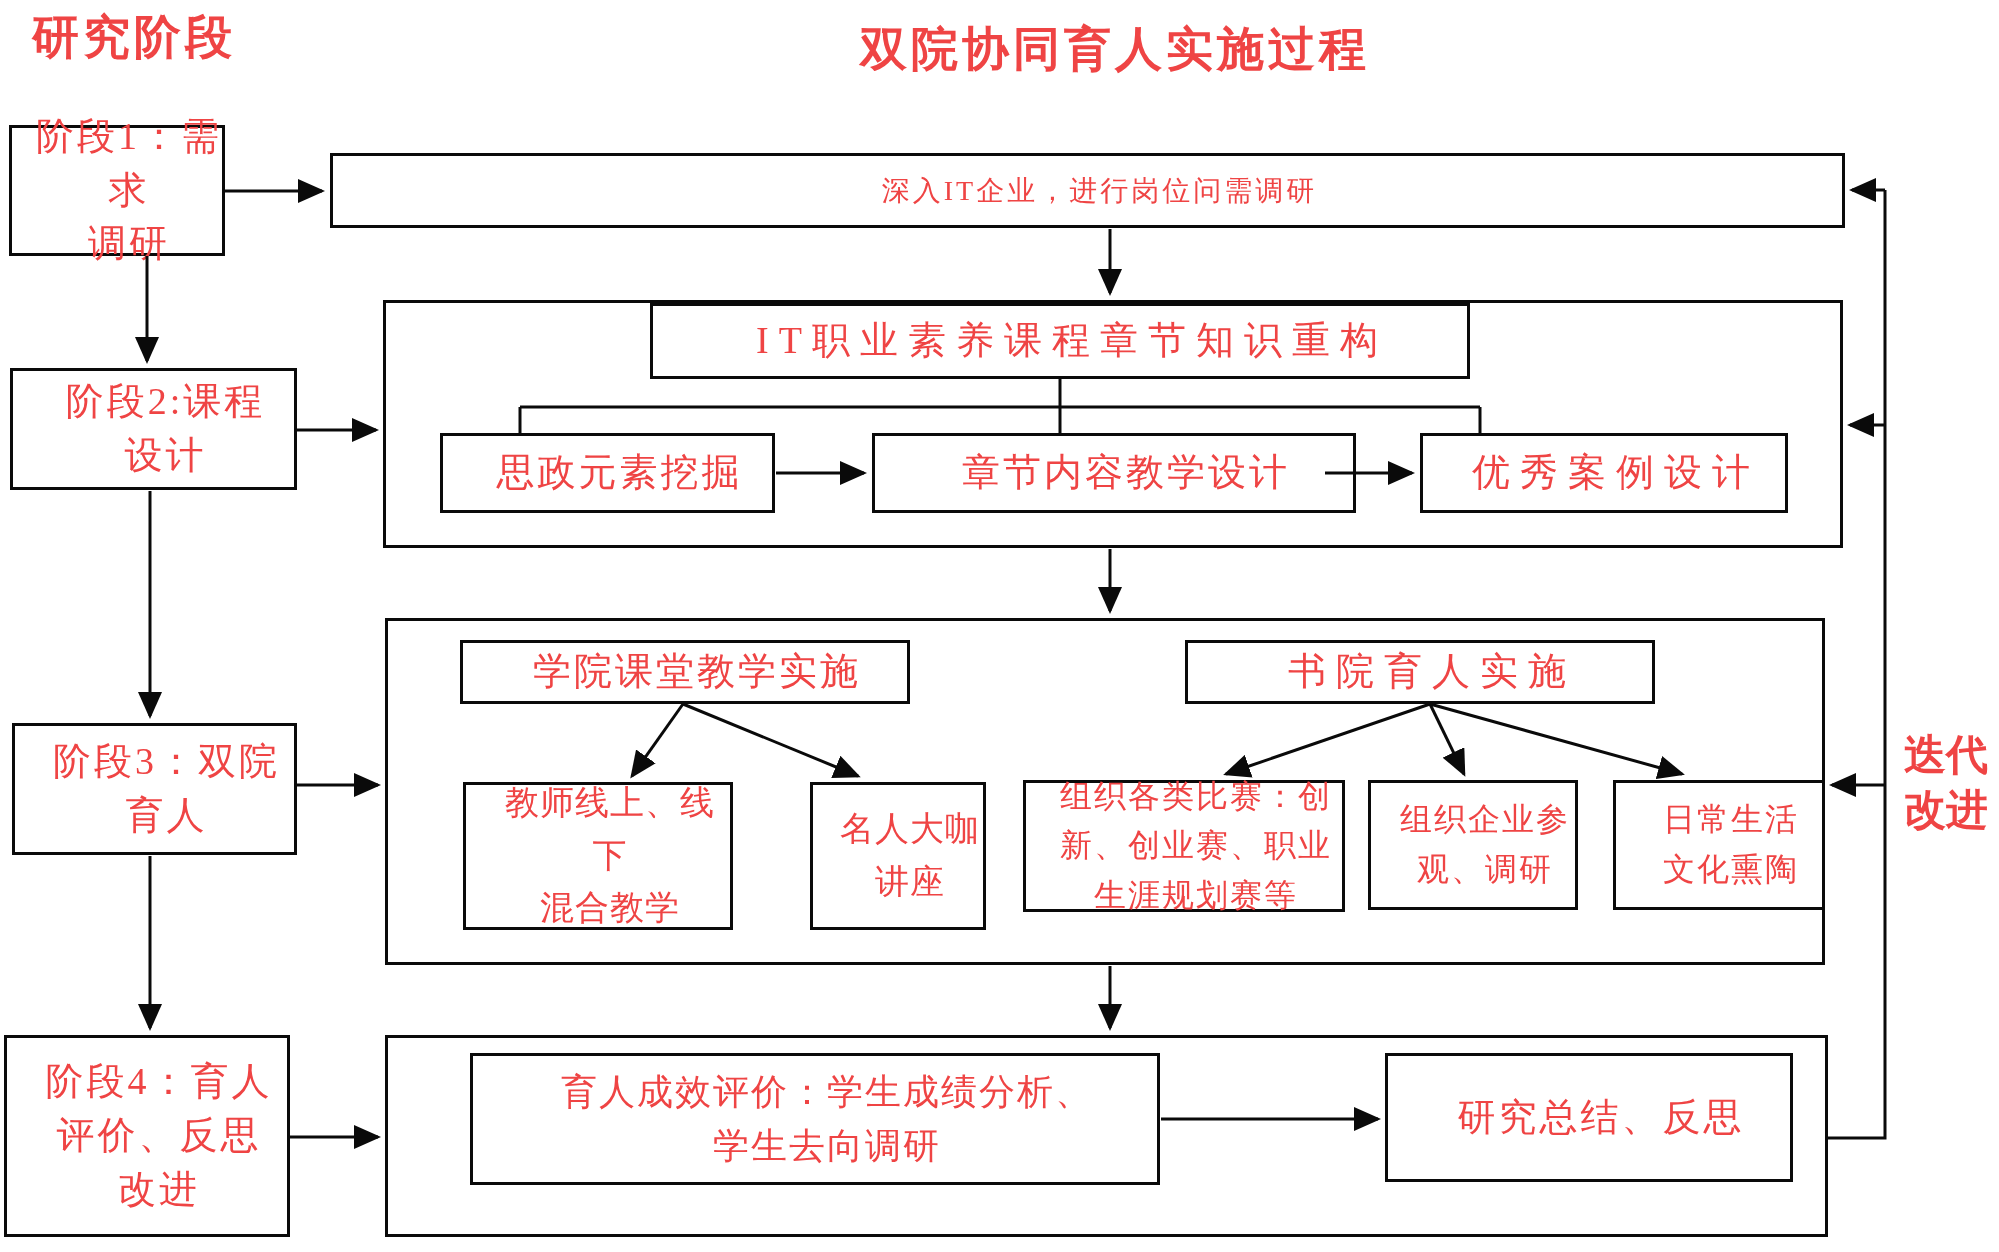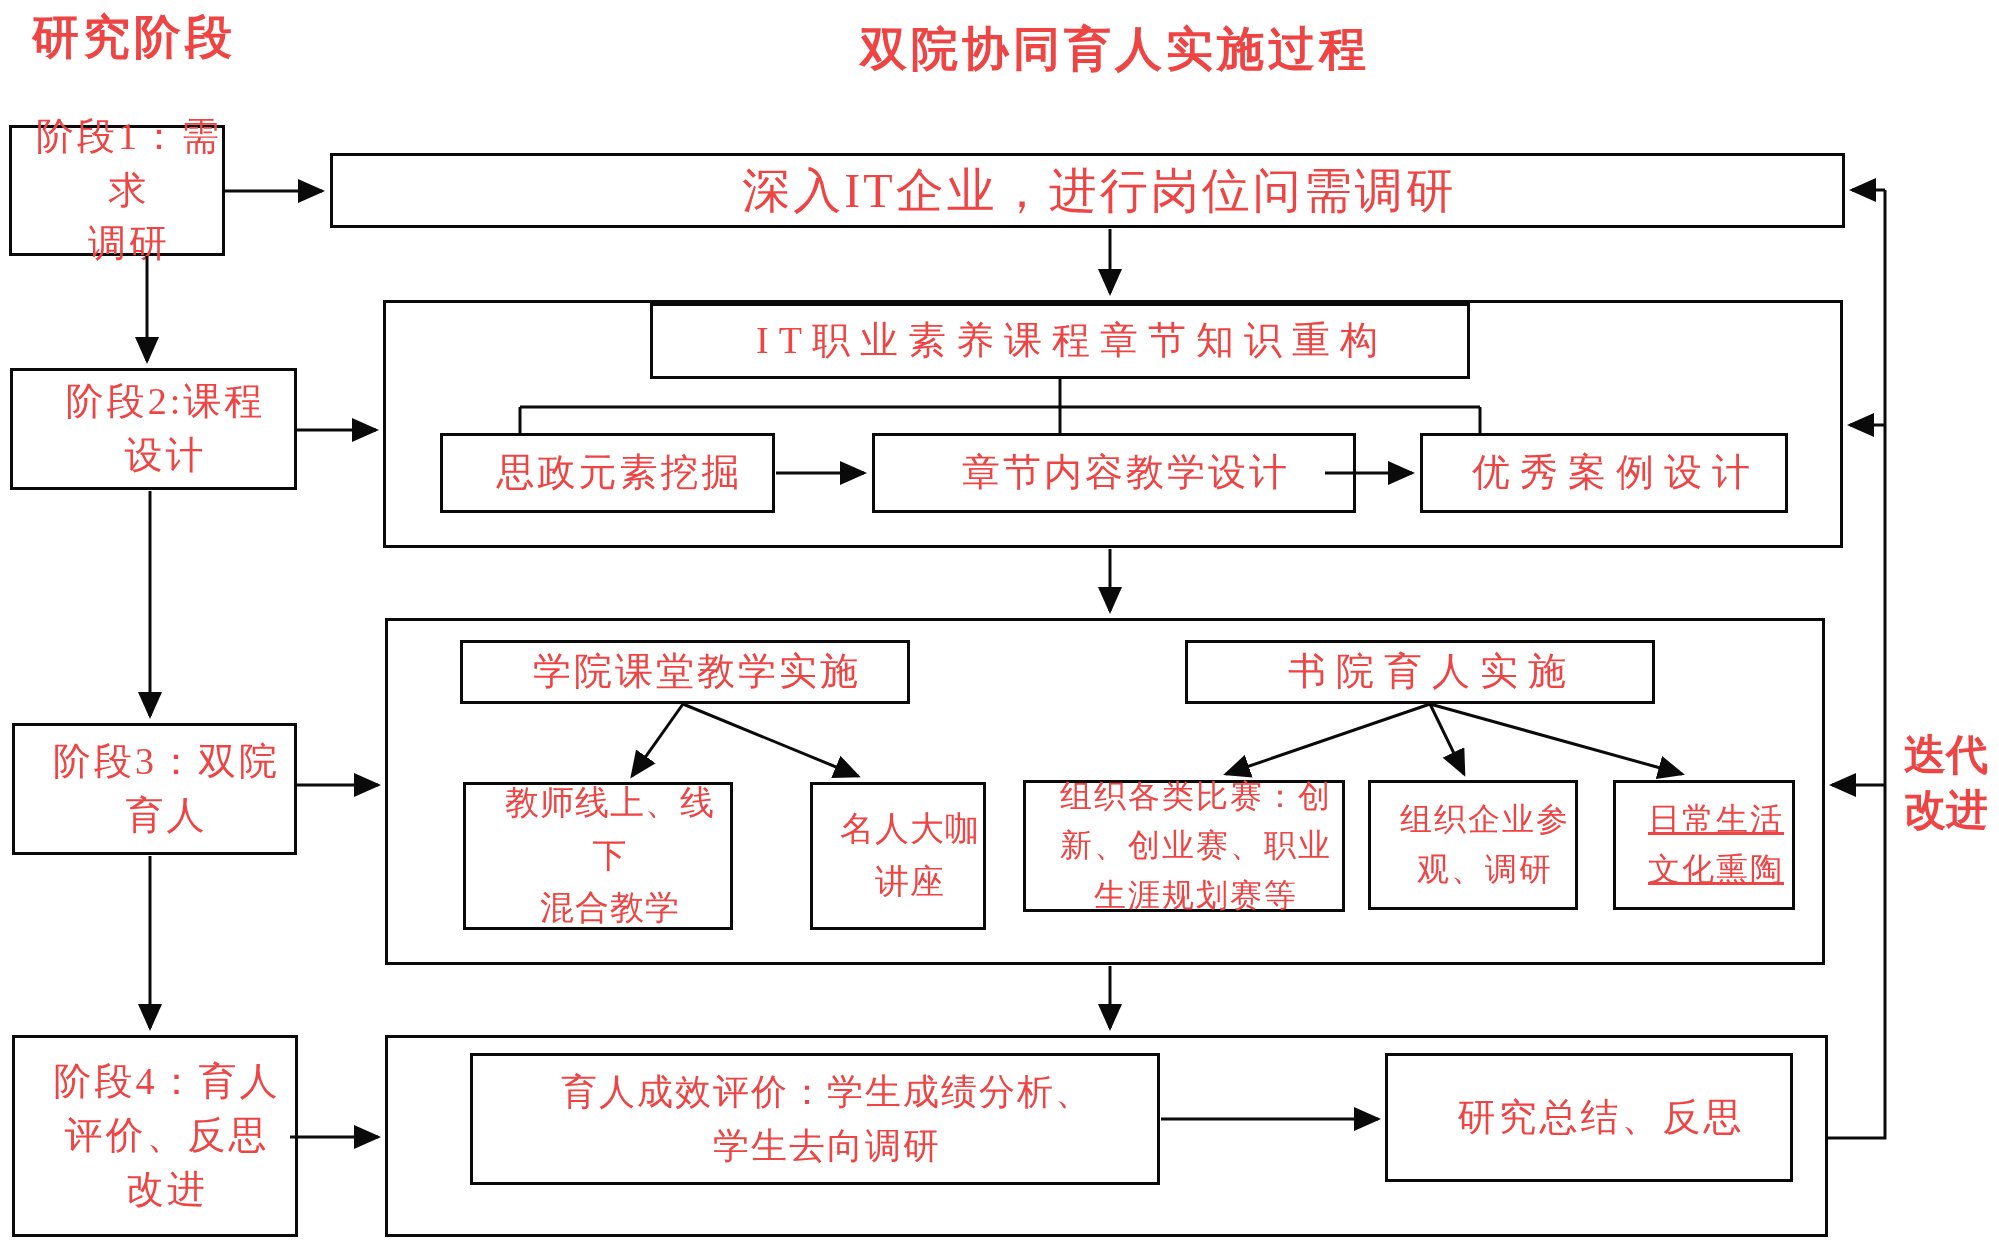--- a/index.html
+++ b/index.html
@@ -30,21 +30,21 @@
     box-sizing:border-box;
     padding-left:24px;
   }
   .container{
     position:absolute;
     border:3px solid #0a0a0a;
     background:#fff;
     box-sizing:border-box;
   }
   .t38{font-size:38px;line-height:1.42;letter-spacing:3px;}
-  .t40{font-size:48px;line-height:1.4;letter-spacing:3px;}
+  .t40{font-size:28px;line-height:1.4;letter-spacing:3px;}
   .t36{font-size:36px;line-height:1.5;letter-spacing:2px;}
   .t34{font-size:34px;line-height:1.55;letter-spacing:1px;margin-left:48px;}
   .t32{font-size:32px;line-height:1.55;letter-spacing:2px;}
   .wide{letter-spacing:10px;}
   .feedback-label{
     position:absolute;
     font-weight:700;
     font-size:42px;
     line-height:1.3;
     text-align:center;
@@ -65,21 +65,21 @@
     <span>调研</span>
   </div>
   <div class="box t38" style="left:10px;top:368px;width:287px;height:122px;">
     <span>阶段2:课程</span>
     <span>设计</span>
   </div>
   <div class="box t38" style="left:12px;top:723px;width:285px;height:132px;">
     <span>阶段3：双院</span>
     <span>育人</span>
   </div>
-  <div class="box t38" style="left:4px;top:1035px;width:286px;height:202px;margin-left:8px;">
+  <div class="box t38" style="left:4px;top:1035px;width:286px;height:202px;">
     <span>阶段4：育人</span>
     <span>评价、反思</span>
     <span>改进</span>
   </div>
 
   <div class="box t40" style="left:330px;top:153px;width:1515px;height:75px;">
     <span>深入IT企业，进行岗位问需调研</span>
   </div>
 
   <div class="container" style="left:383px;top:300px;width:1460px;height:248px;"></div>
@@ -113,21 +113,21 @@
   </div>
   <div class="box t32" style="left:1023px;top:780px;width:322px;height:132px;">
     <span>组织各类比赛：创</span>
     <span>新、创业赛、职业</span>
     <span>生涯规划赛等</span>
   </div>
   <div class="box t32" style="left:1368px;top:780px;width:210px;height:130px;">
     <span>组织企业参</span>
     <span>观、调研</span>
   </div>
-  <div class="box t32" style="left:1613px;top:780px;width:182px;height:130px;text-decoration:underline;">
+  <div class="box t32" style="left:1613px;top:780px;width:212px;height:130px;">
     <span>日常生活</span>
     <span>文化熏陶</span>
   </div>
 
   <div class="container" style="left:385px;top:1035px;width:1443px;height:202px;"></div>
   <div class="box t36" style="left:470px;top:1053px;width:690px;height:132px;">
     <span>育人成效评价：学生成绩分析、</span>
     <span>学生去向调研</span>
   </div>
   <div class="box t38" style="left:1385px;top:1053px;width:408px;height:129px;">

